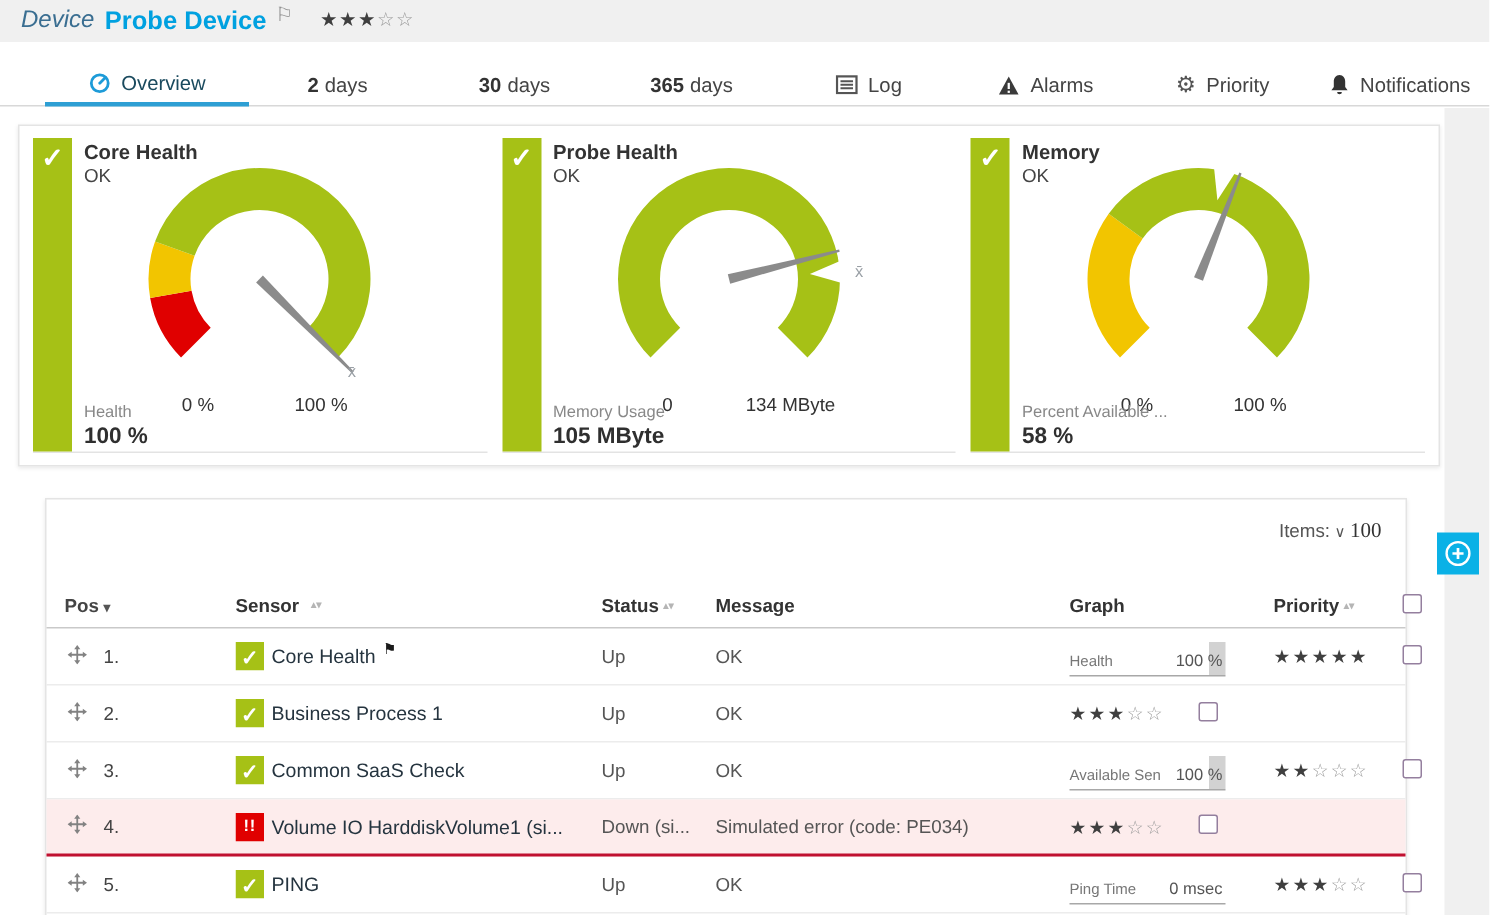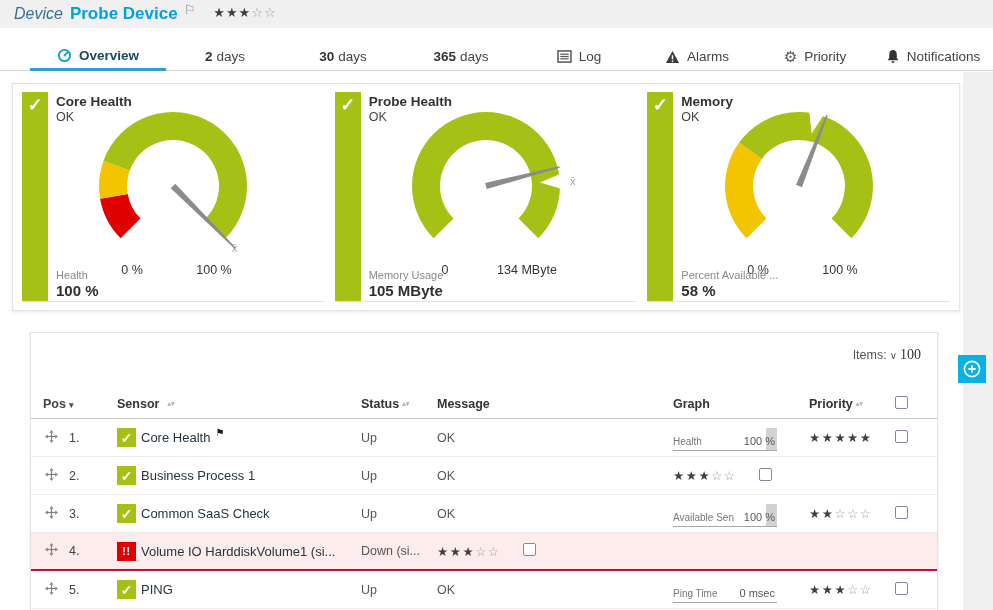--- a/index.html
+++ b/index.html
@@ -14,21 +14,21 @@
   .title-flag { color:#8a8a8a; font-size:13px; margin-left:6px; position:relative; top:-5px; }
   .title-stars { margin-left:18px; font-size:13px; letter-spacing:1px; position:relative; top:-2px;}
   .star-f { color:#3f3f3f; } .star-e { color:#9a9a9a; }
 
   
   .tabbar { position:absolute; top:42px; left:0; width:993px; height:29px;
     border-bottom:1px solid #d8d8d8; display:flex; }
   .tab { height:29px; display:flex; align-items:center; justify-content:center; gap:7px;
     font-size:13.5px; color:#444; width:118px; flex:none; cursor:pointer; }
   .tab:first-child { width:136px; margin-left:30px; }
-  .tab.active { border-bottom:3px solid #2e9fd4; font-weight:bold; color:#1a4a5e; }
+  .tab.active { border-bottom:3px solid #2e9fd4; font-weight:normal; color:#1a4a5e; }
   .tab .pfx { font-weight:bold; color:#333; margin-right:-3px; }
   .tab .ticn { display:inline-flex; align-items:center; }
 
   
   .card { position:absolute; background:#fff; border:1px solid #e4e4e4;
     box-shadow:0 1px 3px rgba(0,0,0,.10); }
   .card.gauges { top:83px; left:12px; width:948px; height:228px; display:flex; padding:8px 4px; }
 
   .panel { flex:1; position:relative; margin:0 5px; border-bottom:1px solid #e3e3e3; }
   .strip { position:absolute; left:0; top:0; bottom:0; width:26px; }
@@ -51,21 +51,21 @@
     align-items:center; font-size:12.5px; font-weight:bold; color:#333;
     border-bottom:1px solid #c9c9c9; }
   .rows { position:absolute; top:86px; left:0; width:100%; }
   .t-row { display:flex; align-items:center; height:38px; border-bottom:1px solid #ececec;
     font-size:12.5px; color:#555; }
   .t-row.down { background:#fdecec; border-bottom:2px solid #c01030; }
 
   .c-pad { width:14px; flex:none; }
   .c-handle { width:24px; flex:none; }
   .c-pos { width:48px; flex:none; color:#444; }
-  .c-sensor { width:244px; flex:none; display:flex; align-items:center; gap:5px; overflow:hidden; }
+  .c-sensor { width:244px; flex:none; display:flex; align-items:center; gap:5px; overflow:hidden;margin-left:40px; }
   .c-status { width:76px; flex:none; }
   .c-message { width:236px; flex:none; overflow:hidden; white-space:nowrap; }
   .c-graph { width:136px; flex:none; }
   .c-priority { width:86px; flex:none; font-size:12.5px; letter-spacing:1.5px; cursor:pointer; }
   .c-check { width:44px; flex:none; }
   .h-sort { color:#b5b5b5; font-size:7px; display:inline-flex; flex-direction:column; line-height:5px; vertical-align:2px; margin-left:3px;}
   .h-sortd { color:#555; font-size:9px; margin-left:3px; }
 
   .sicon { width:19px; height:19px; flex:none; display:flex; align-items:center; justify-content:center;
     color:#fff; font-weight:bold; }
@@ -345,20 +345,21 @@
               <path d="M0 7 L3 4.8 L3 9.2 Z"></path>
               <path d="M14 7 L11 4.8 L11 9.2 Z"></path>
             </g>
           </svg></div>
         <div class="c-pos">4.</div>
         <div class="c-sensor">
           <span class="sicon err" style="background:#e00000">!!</span>
           <span class="sname">Volume IO HarddiskVolume1 (si...</span>
         </div>
         <div class="c-status">Down (si...</div>
+        <div class="c-message">Simulated error (code: PE034)</div>
         <div class="c-priority"><span class="star-f">★★★</span><span class="star-e">☆☆</span></div>
         <div class="c-check"><span class="cbox"></span></div>
       </div>
       <div class="t-row">
         <div class="c-pad"></div>
         <div class="c-handle"><svg width="13" height="13" viewBox="0 0 14 14">
             <g stroke="#828282" stroke-width="1.3">
               <line x1="7" y1="2.5" x2="7" y2="11.5"></line>
               <line x1="2.5" y1="7" x2="11.5" y2="7"></line>
             </g>

